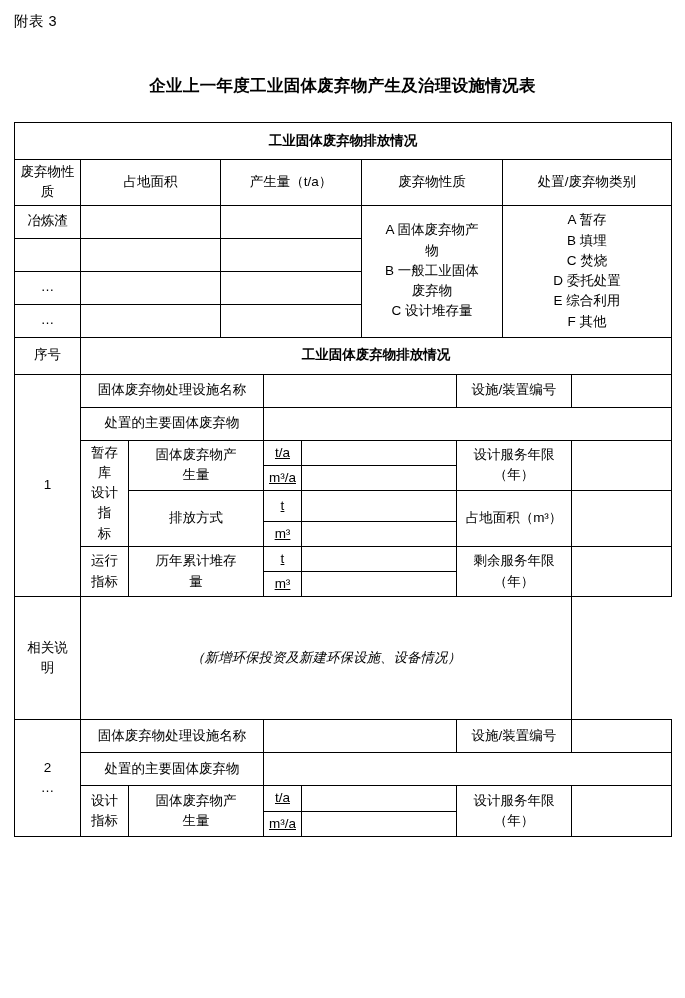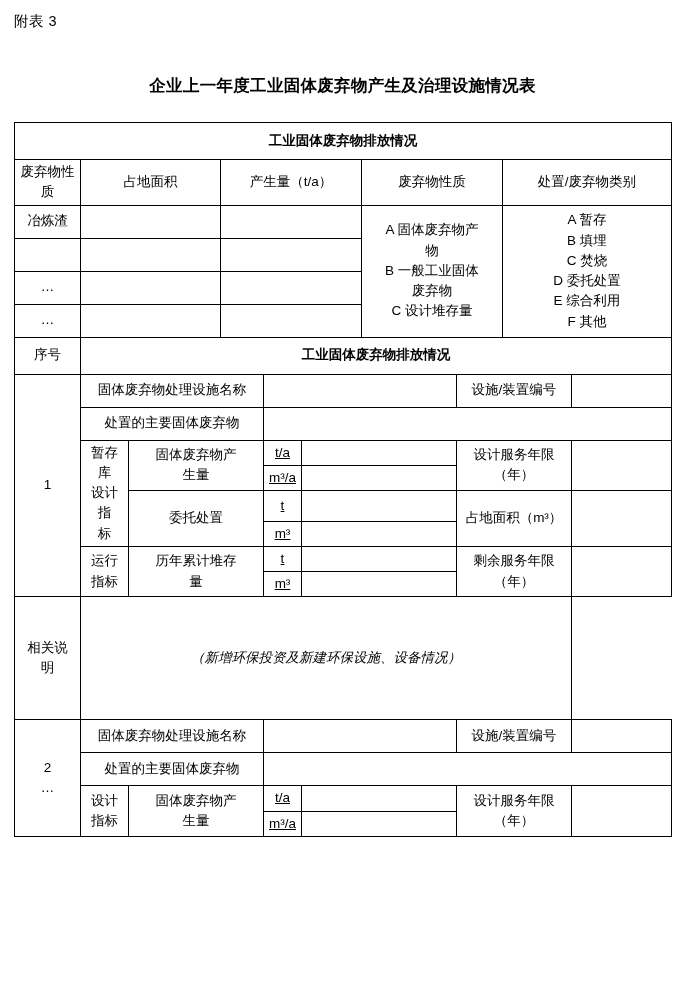--- a/index.html
+++ b/index.html
@@ -215,21 +215,21 @@
         <span style="display:block">（年）</span>
       </td>
       <td rowspan="2"></td>
     </tr>
     <tr>
       <td class="unit">m³/a</td>
       <td colspan="2"></td>
     </tr>
 
     <tr>
-      <td rowspan="2" colspan="2">委托处置</td>
+      <td rowspan="2" colspan="2">排放方式</td>
       <td class="unit">t</td>
       <td colspan="2"></td>
       <td rowspan="2" colspan="2">占地面积（m³）</td>
       <td rowspan="2"></td>
     </tr>
     <tr>
       <td class="unit">m³</td>
       <td colspan="2"></td>
     </tr>
 

